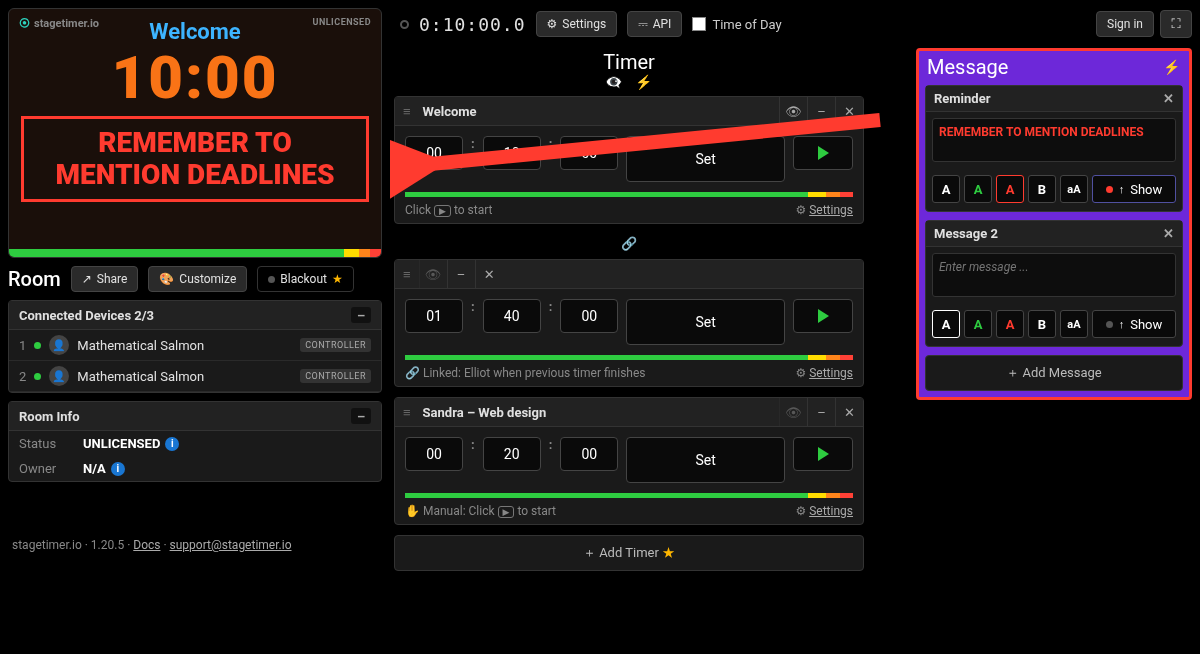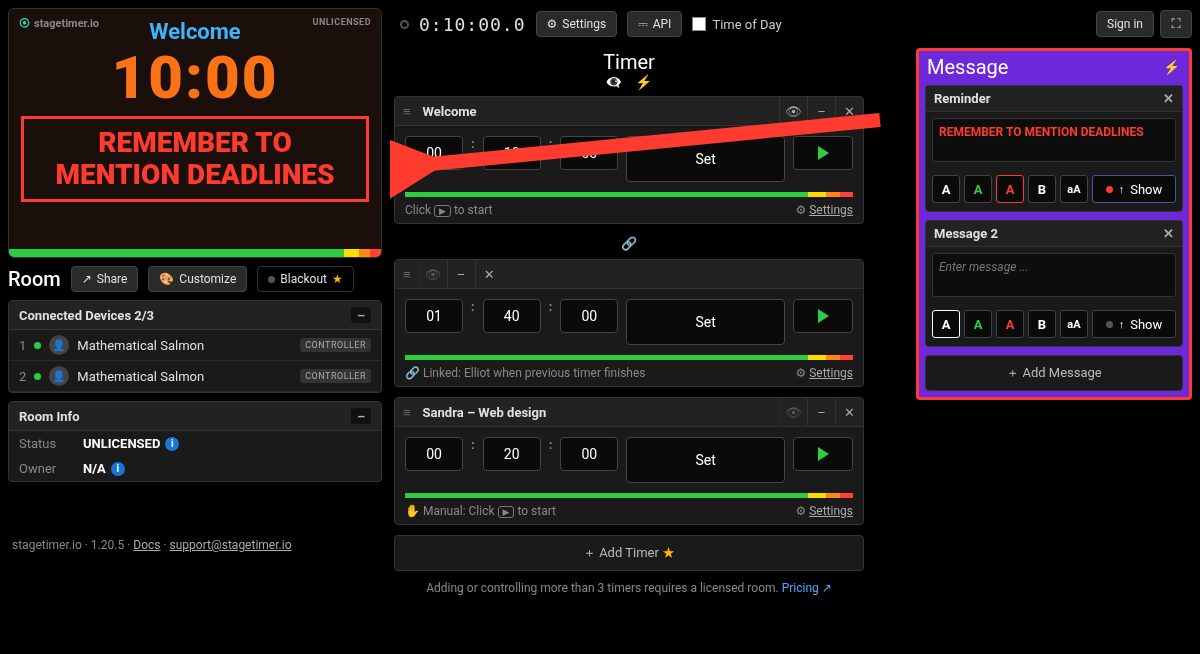--- a/index.html
+++ b/index.html
@@ -317,21 +317,20 @@
               <div class="bar-orange" style="flex:3"></div>
               <div class="bar-red" style="flex:3"></div>
             </div>
           <div class="tc-foot">
             <span><span>✋</span> <span>Manual: Click</span> <span class="play-mini">▶</span> <span>to start</span></span>
             <span><span class="gear">⚙</span><span class="lnk">Settings</span></span>
           </div>
         </div>
 
         <div class="add-timer">＋ <span>Add Timer</span> <span class="star">★</span></div>
-        <div class="pricing-note"><span>Adding or controlling more than 3 timers requires a licensed room.</span> <a><span>Pricing</span> ↗</a></div>
       </div>
 
       <div class="msg-col">
         <div class="msg-panel">
           <div class="msg-sec-head">
             <span class="sec-title">Message</span>
             <span class="ico">⚡</span>
           </div>
 
           <div class="msg-card">

